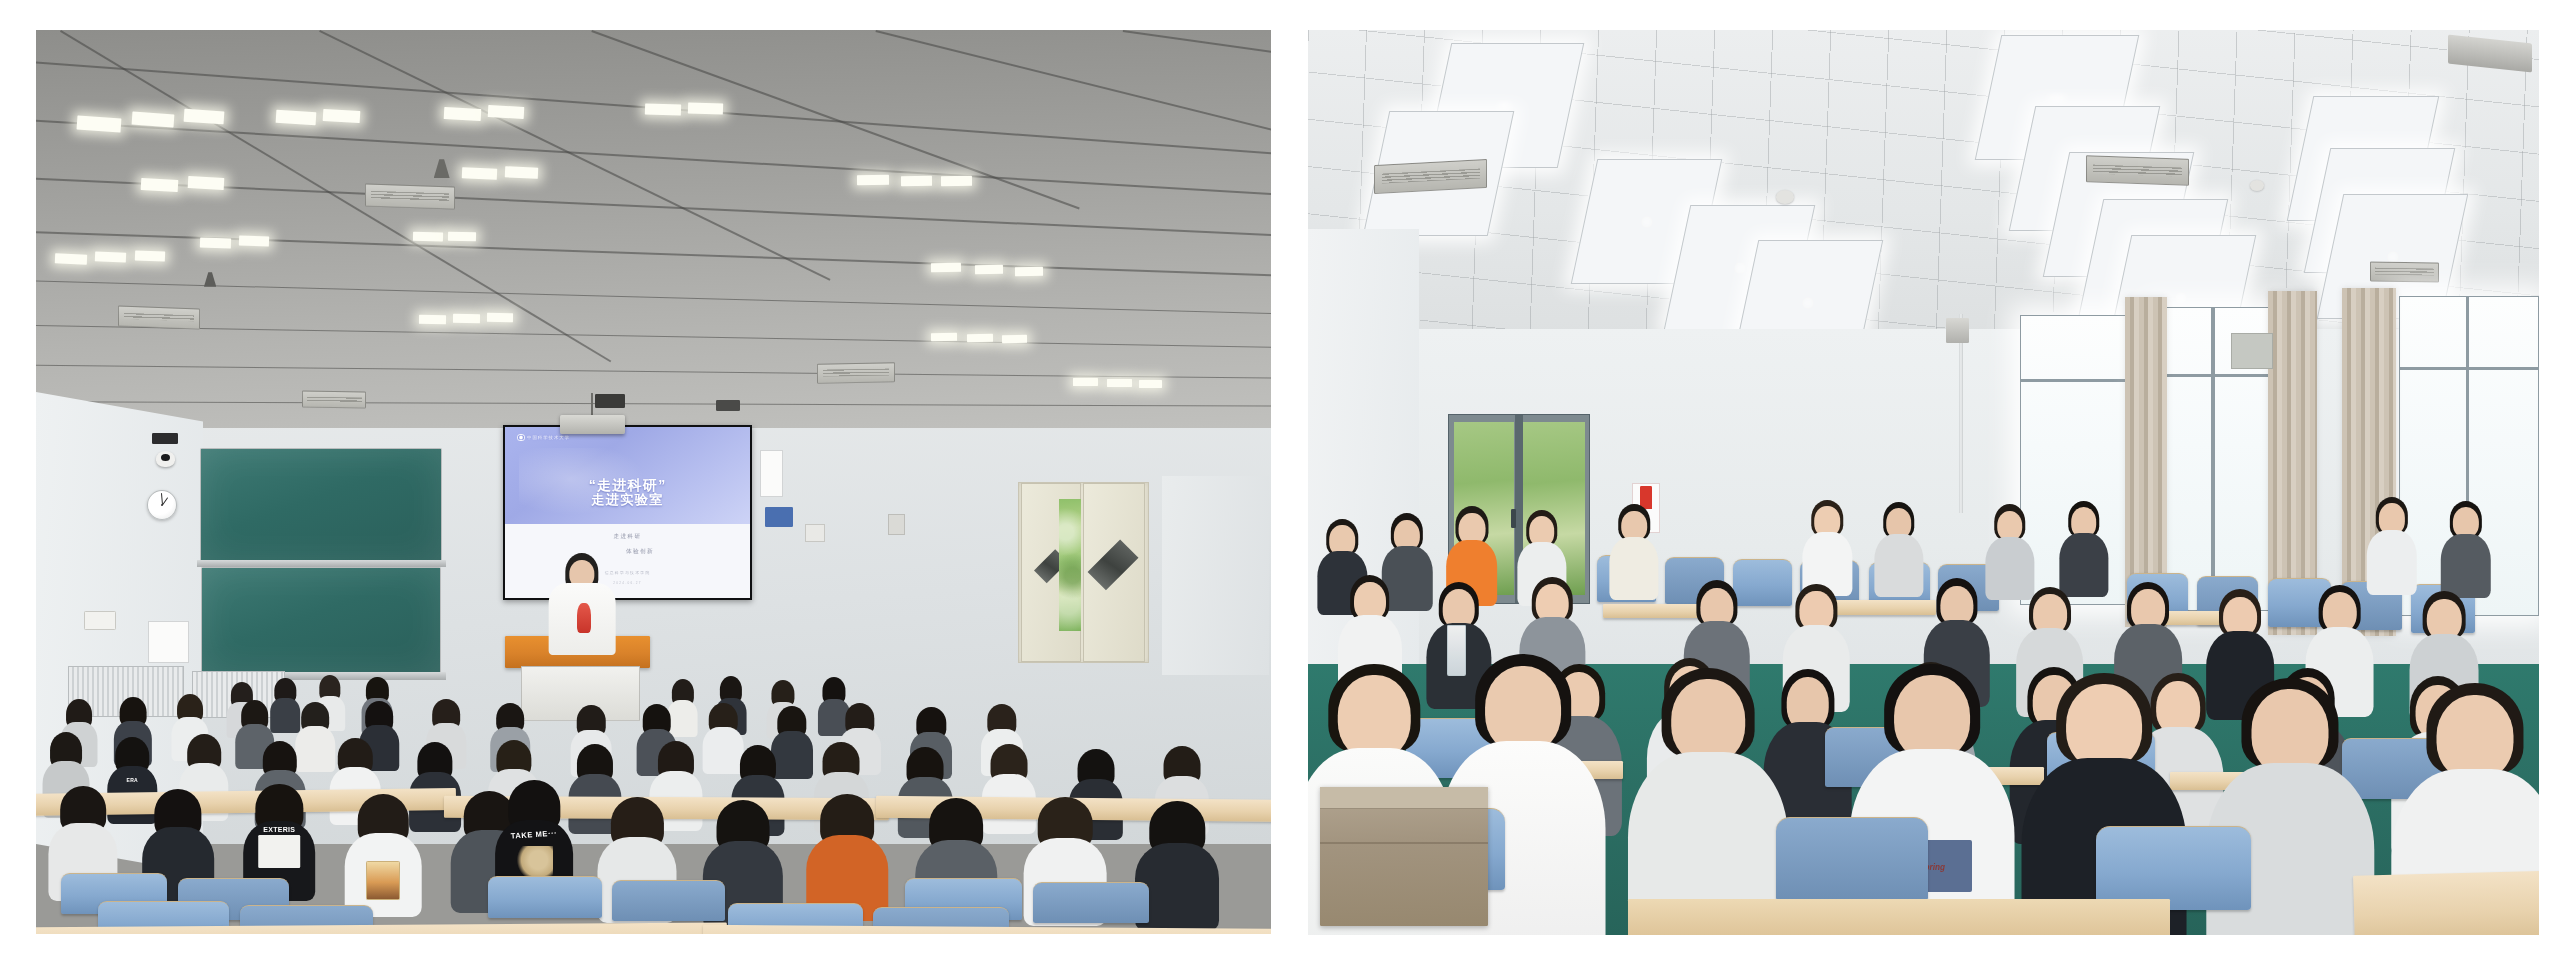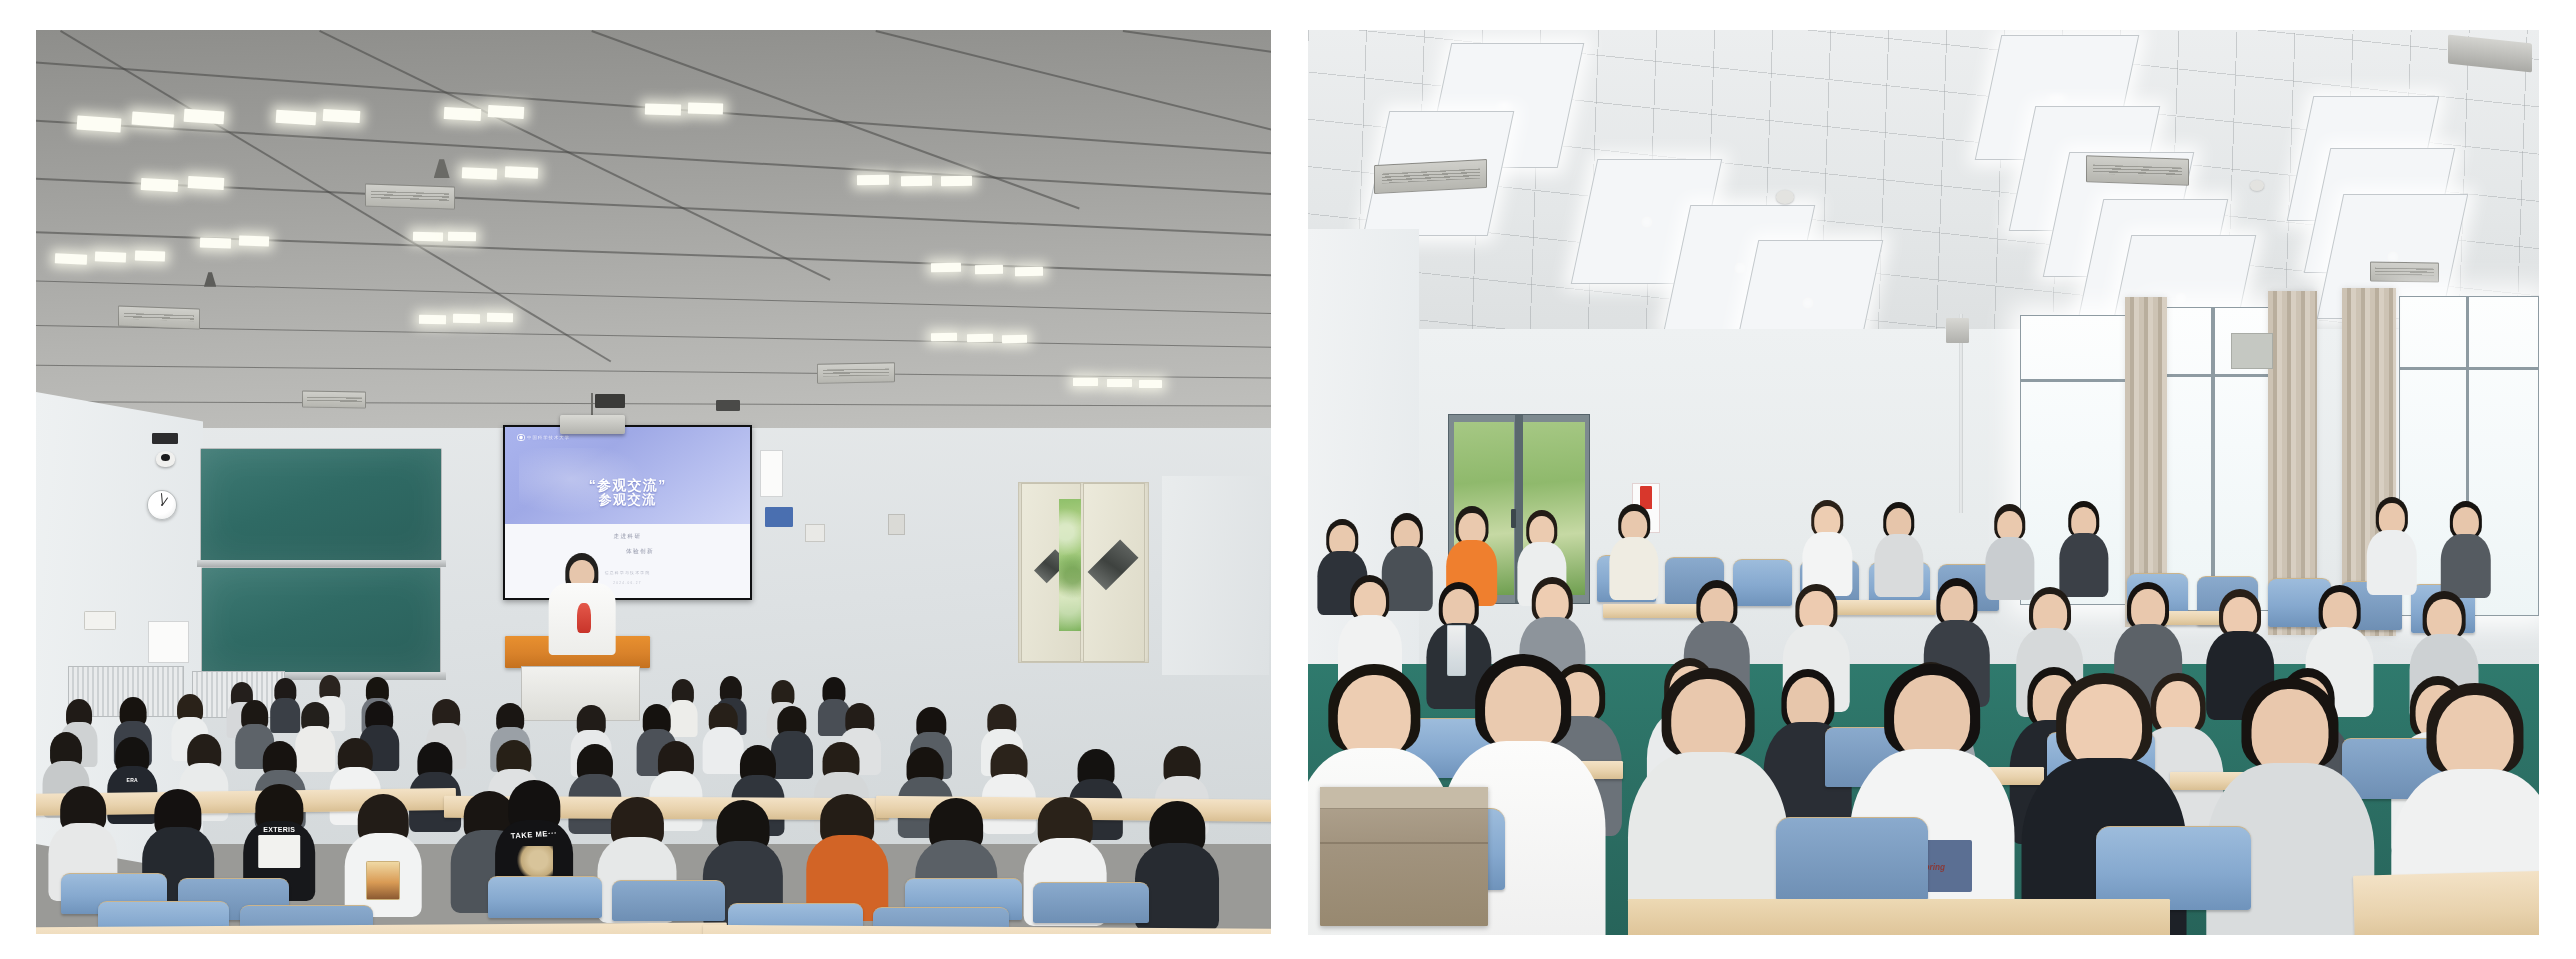--- a/index.html
+++ b/index.html
@@ -478,22 +478,22 @@
       <div class="screen-surface">
         <div class="slide-top"></div>
         <div class="slide-bot"></div>
 
         <div class="slide-logo-row">
           <span class="slide-logo-badge"></span>
           <span class="slide-org">中国科学技术大学</span>
         </div>
 
         <div class="slide-title-wrap">
-          <div class="slide-title-1">“参观交流”</div>
-          <div class="slide-title-2">参观交流</div>
+          <div class="slide-title-1">“走进科研”</div>
+          <div class="slide-title-2">走进实验室</div>
         </div>
 
         <div class="slide-sub slide-sub-1">走进科研</div>
         <div class="slide-sub slide-sub-2">体验创新</div>
         <div class="slide-sub slide-foot-1">信息科学与技术学院</div>
         <div class="slide-sub slide-foot-2">2024.06.27</div>
       </div>
     </div>
 
     <div class="proj-arm" style="left:44.9%;top:40.1%;height:3.0%;"></div>

